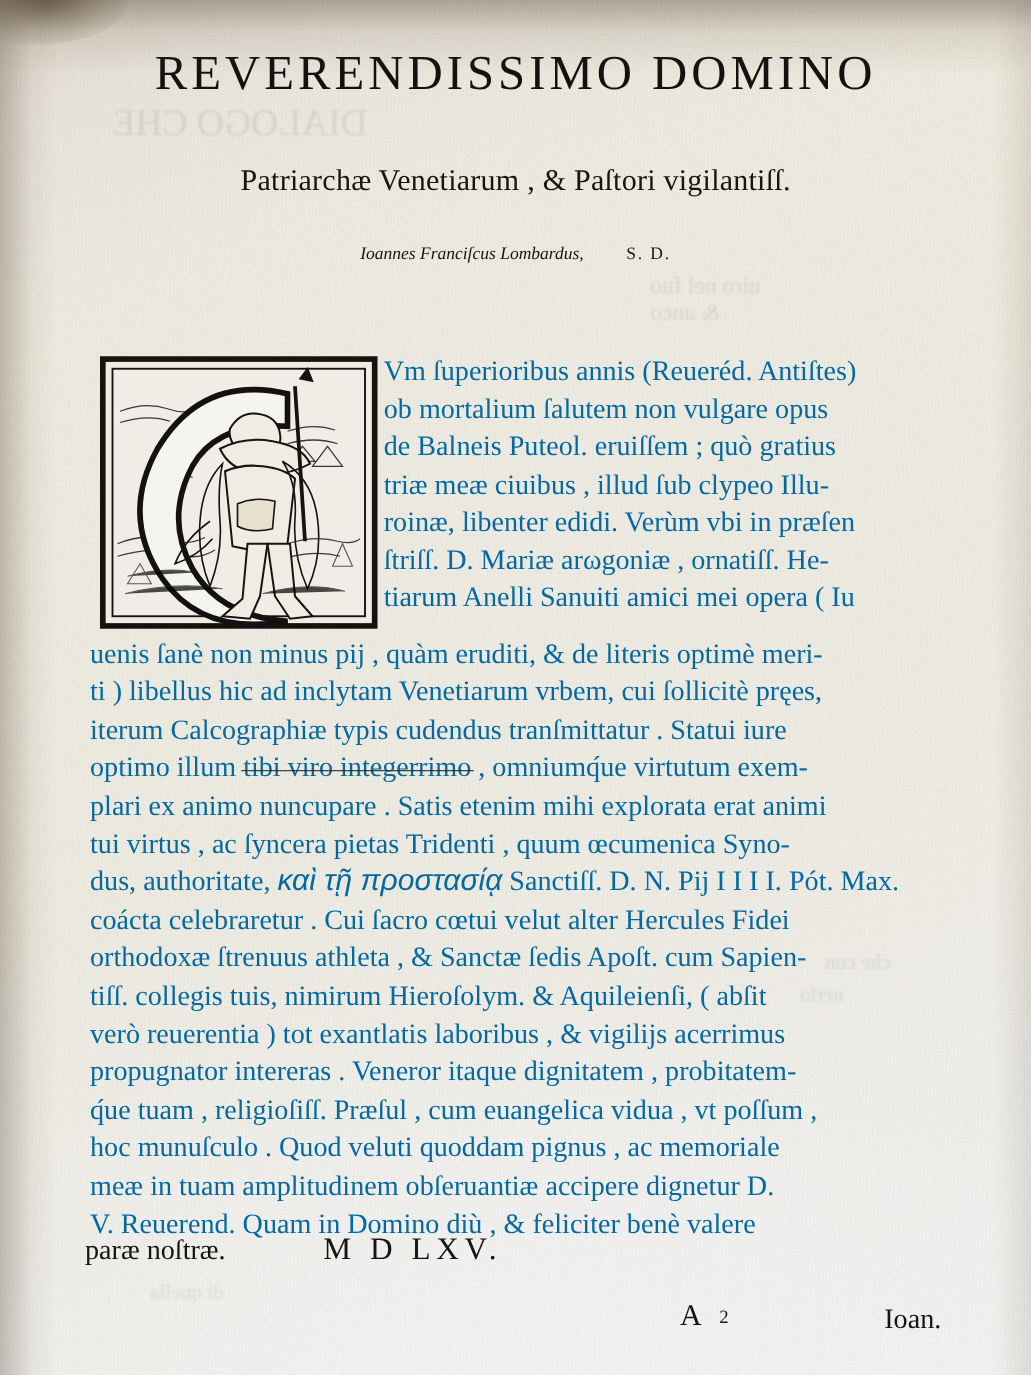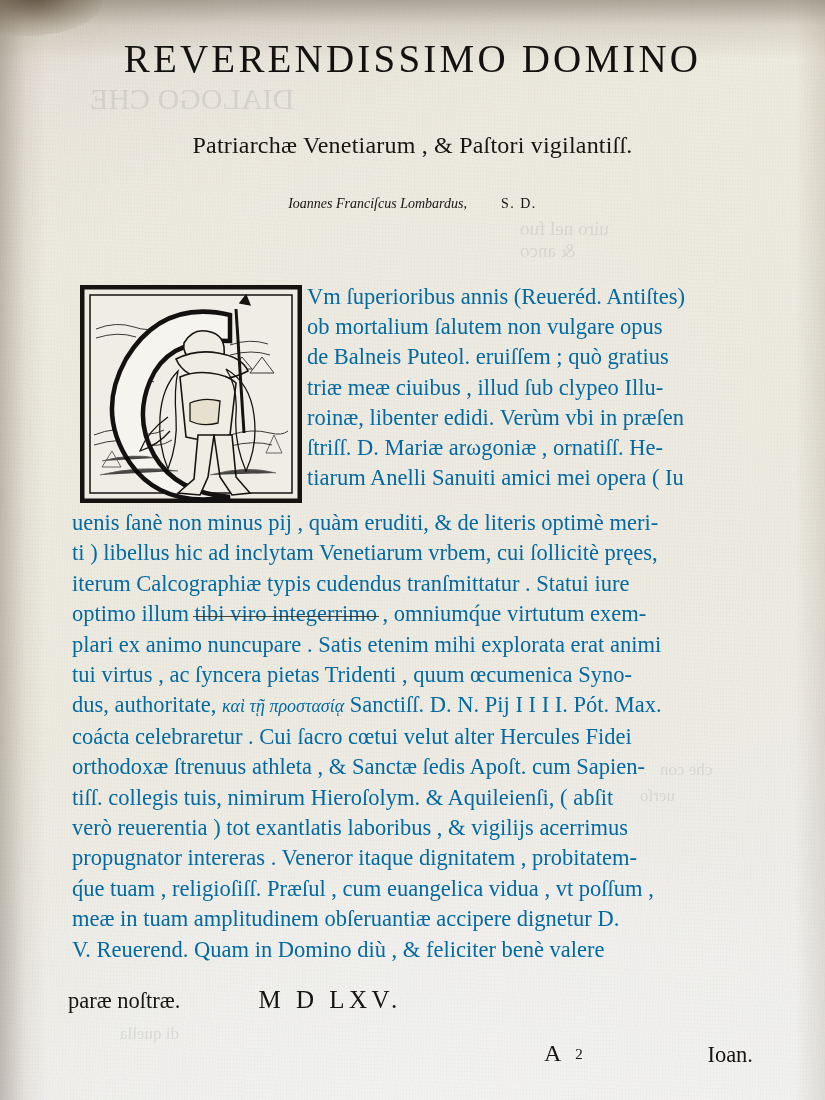--- a/index.html
+++ b/index.html
@@ -146,23 +146,23 @@
     width: 688px;
   }
   .line {
     font-size: 22.5px;
     line-height: 30.4px;
     white-space: nowrap;
     color: #0369a1;
   }
   .body-col .line { line-height: 30.2px; }
   .grk {
-    font-family: Liberation Serif, serif;
+    font-family: Liberation Sans, sans-serif;
     font-style: italic;
-    font-size: 18px;
+    font-size: 24px;
   }
   .struck {
     position: relative;
   }
   .struck::after {
     content: "";
     position: absolute;
     left: -2px; right: -2px;
     top: 58%;
     height: 1.5px;
@@ -307,20 +307,21 @@
       <div class="line">tui virtus , ac ſyncera pietas Tridenti , quum œcumenica Syno-</div>
 
       <div class="line"><span>dus, authoritate, </span><span class="grk">καὶ τῇ προστασίᾳ</span><span> Sanctiſſ. D. N. Pij I I I I. Pót. Max.</span></div>
 
       <div class="line">coácta celebraretur . Cui ſacro cœtui velut alter Hercules Fidei</div>
       <div class="line">orthodoxæ ſtrenuus athleta , &amp; Sanctæ ſedis Apoſt. cum Sapien-</div>
       <div class="line">tiſſ. collegis tuis, nimirum Hieroſolym. &amp; Aquileienſi, ( abſit</div>
       <div class="line">verò reuerentia ) tot exantlatis laboribus , &amp; vigilijs acerrimus</div>
       <div class="line">propugnator intereras . Veneror itaque dignitatem , probitatem-</div>
       <div class="line">q́ue tuam , religioſiſſ. Præſul , cum euangelica vidua , vt poſſum ,</div>
+      <div class="line">hoc munuſculo . Quod veluti quoddam pignus , ac memoriale</div>
       <div class="line">meæ in tuam amplitudinem obſeruantiæ accipere dignetur D.</div>
       <div class="line">V. Reuerend. Quam in Domino diù , &amp; feliciter benè valere</div>
     </div>
 
     <div class="date-line">
       <span>paræ noſtræ.</span><span class="roman">M D LXV.</span>
     </div>
 
     <div class="footer">
       <div class="sig">

